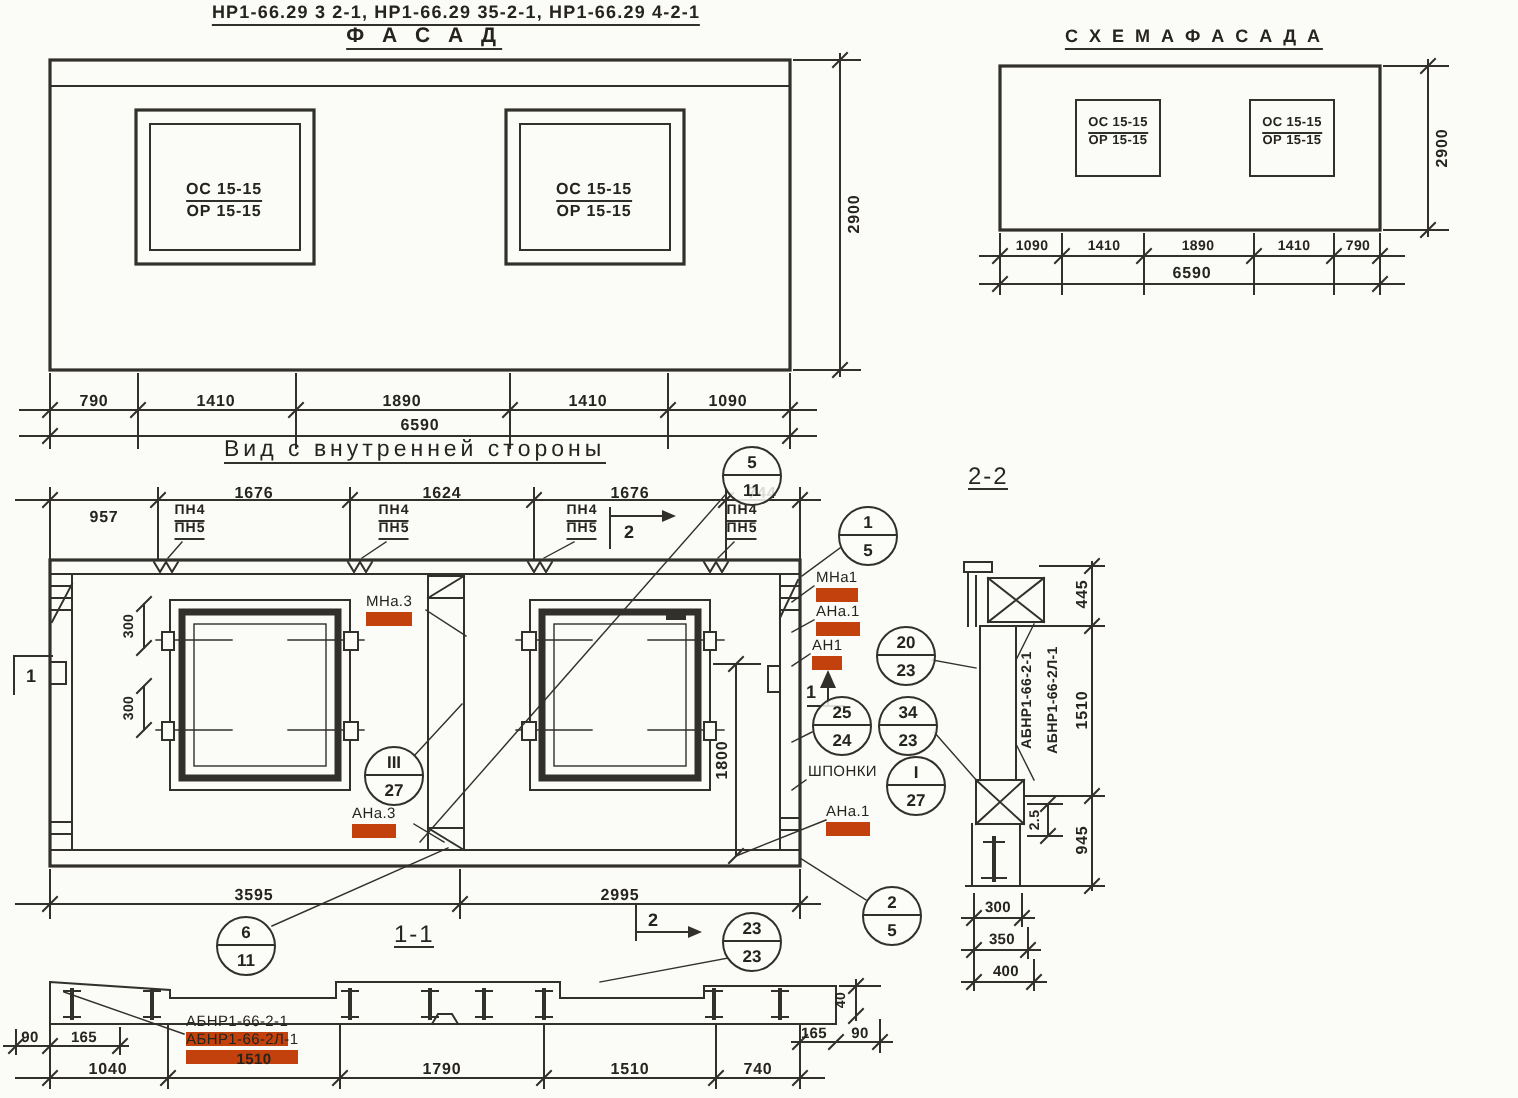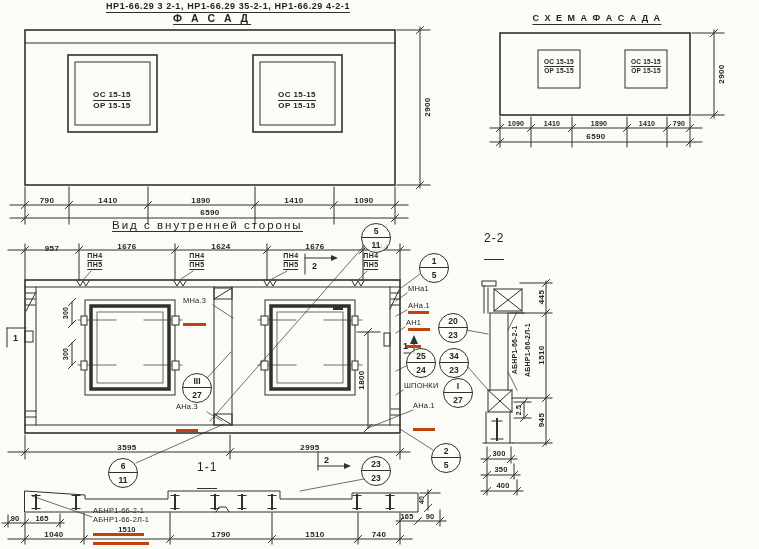--- a/index.html
+++ b/index.html
@@ -8,25 +8,25 @@
   svg *{stroke:#32302b;fill:none;stroke-width:1;stroke-linecap:square;}
   svg .b16{stroke-width:1.6}
   svg .thick{stroke-width:3.5}
   svg .thin{stroke-width:.7}
   svg .ib{stroke-width:2}
   svg .fill{fill:#32302b;stroke:none}
   svg .wfix{fill:#fbfbf8}
   .lbl{position:absolute;font-size:8px;font-weight:normal;white-space:nowrap;letter-spacing:.4px;line-height:9px;}
   .clbl{position:absolute;font-size:8px;font-weight:bold;white-space:nowrap;letter-spacing:.4px;line-height:9px;transform:translateX(-50%);}
   .vlbl{position:absolute;font-size:8px;font-weight:bold;white-space:nowrap;letter-spacing:.4px;line-height:9px;transform:translate(-50%,-50%) rotate(-90deg);}
-  .ul{border-bottom:3px solid #c2410c;padding-bottom:18px;}
+  .ul{border-bottom:7px solid #c2410c;padding-bottom:1px;}
   .t-codes{font-size:9px;letter-spacing:.6px;border-bottom:1px solid #32302b;padding-bottom:1px;text-align:center;}
   .t-big{font-size:10.5px;letter-spacing:3px;border-bottom:1px solid #32302b;padding-bottom:1px;}
   .t-view{font-size:11.5px;letter-spacing:2px;border-bottom:1px solid #32302b;padding-bottom:1px;}
-  .t-sec{font-size:12px;letter-spacing:1px;border-bottom:1.4px solid #32302b;padding-bottom:16px;}
+  .t-sec{font-size:12px;letter-spacing:1px;border-bottom:1.4px solid #32302b;padding-bottom:1px;}
   .winlbl{position:absolute;transform:translateX(-50%);text-align:center;font-size:8px;font-weight:bold;letter-spacing:.4px;line-height:10px;}
   .winlbl.small{font-size:6.5px;line-height:8px;letter-spacing:.2px;}
   .winlbl .wt{border-bottom:1px solid #32302b;}
   .pn{position:absolute;transform:translateX(-50%);text-align:center;font-size:7px;font-weight:bold;line-height:8px;letter-spacing:.5px;}
   .pn div{border-bottom:1px solid #32302b;}
   .bal{position:absolute;width:28px;height:28px;border:1.2px solid #32302b;border-radius:50%;
        text-align:center;font-size:8.5px;font-weight:bold;background:rgba(251,251,248,.85);}
   .bal .bt{height:13px;line-height:14px;border-bottom:1px solid #32302b;}
   .bal .bb{height:13px;line-height:14px;}
   .mk{position:absolute;font-size:9px;font-weight:bold;}
@@ -240,21 +240,21 @@
 </div>
 <div class="vlbl" style="left:721px;top:74px">2900</div>
 <div class="clbl s7" style="left:516px;top:119px">1090</div>
 <div class="clbl s7" style="left:552px;top:119px">1410</div>
 <div class="clbl s7" style="left:599px;top:119px">1890</div>
 <div class="clbl s7" style="left:647px;top:119px">1410</div>
 <div class="clbl s7" style="left:679px;top:119px">790</div>
 <div class="clbl" style="left:596px;top:132px">6590</div>
 
 <div class="lbl t-view" style="left:112px;top:221px">Вид с внутренней стороны</div>
-<div class="clbl" style="left:52px;top:244px">957</div>
+<div class="clbl" style="left:52px;top:254px">957</div>
 <div class="clbl" style="left:127px;top:242px">1676</div>
 <div class="clbl" style="left:221px;top:242px">1624</div>
 <div class="clbl" style="left:315px;top:242px">1676</div>
 <div class="clbl" style="left:381px;top:242px">744</div>
 <div class="pn" style="left:95px;top:252px">
   <div>ПН4</div>
       <div>ПН5</div>
 </div>
 <div class="pn" style="left:197px;top:252px">
   <div>ПН4</div>

